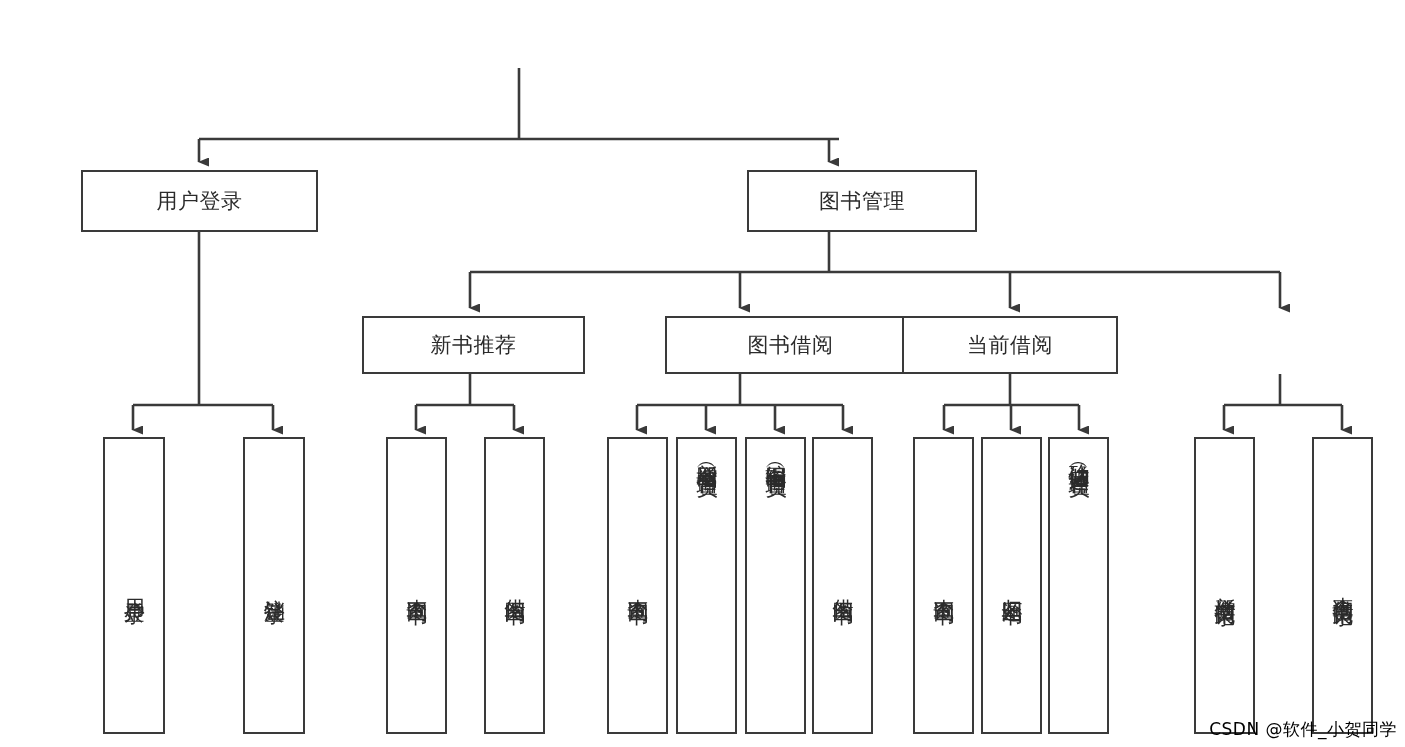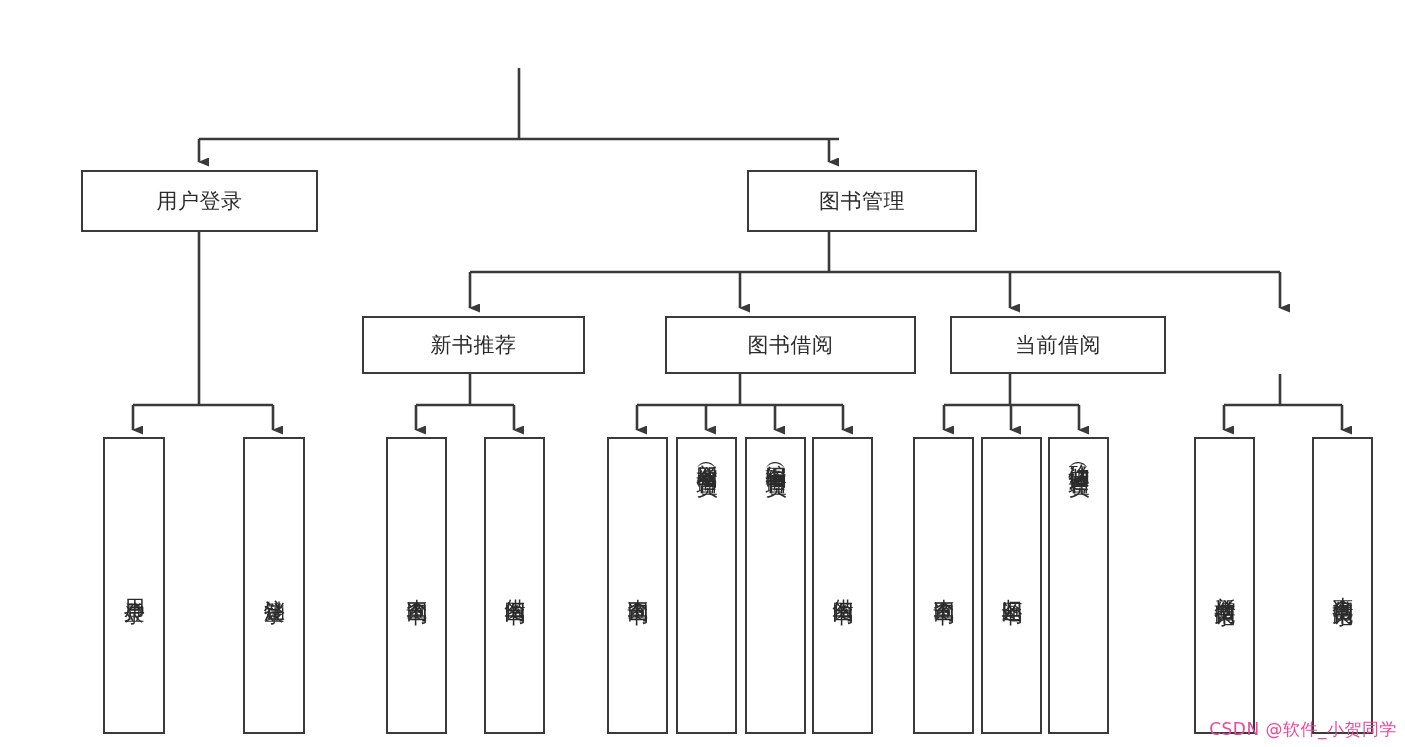--- a/index.html
+++ b/index.html
@@ -62,21 +62,21 @@
   }
   .node.vertical.centered {
     align-items: center;
     padding-top: 0;
   }
   #watermark {
     position: absolute;
     right: 8px;
     bottom: 6px;
     font-size: 17px;
-    color: #ec4899;
+    color: #000000;
     letter-spacing: 0.5px;
     font-family: "DejaVu Sans", "Liberation Sans", sans-serif;
     user-select: none;
   }
 </style>
 </head>
 <body>
 
 <div id="diagram-root">
 
@@ -141,21 +141,21 @@
   </div>
 
   <div class="node horizontal" style="left:362px; top:316px; width:223px; height:58px;">
     <span class="label">新书推荐</span>
   </div>
 
   <div class="node horizontal" style="left:633px; top:316px; width:251px; height:58px;margin-left:32px;">
     <span class="label">图书借阅</span>
   </div>
 
-  <div class="node horizontal" style="left:902px; top:316px; width:216px; height:58px;margin-left:48px;">
+  <div class="node horizontal" style="left:902px; top:316px; width:216px; height:58px;">
     <span class="label">当前借阅</span>
   </div>
 
 
   <div class="node vertical centered" style="left:103px; top:437px; width:62px; height:297px;">
     <span class="label">用户登录</span>
   </div>
 
   <div class="node vertical centered" style="left:243px; top:437px; width:62px; height:297px;">
     <span class="label">注销登录</span>

